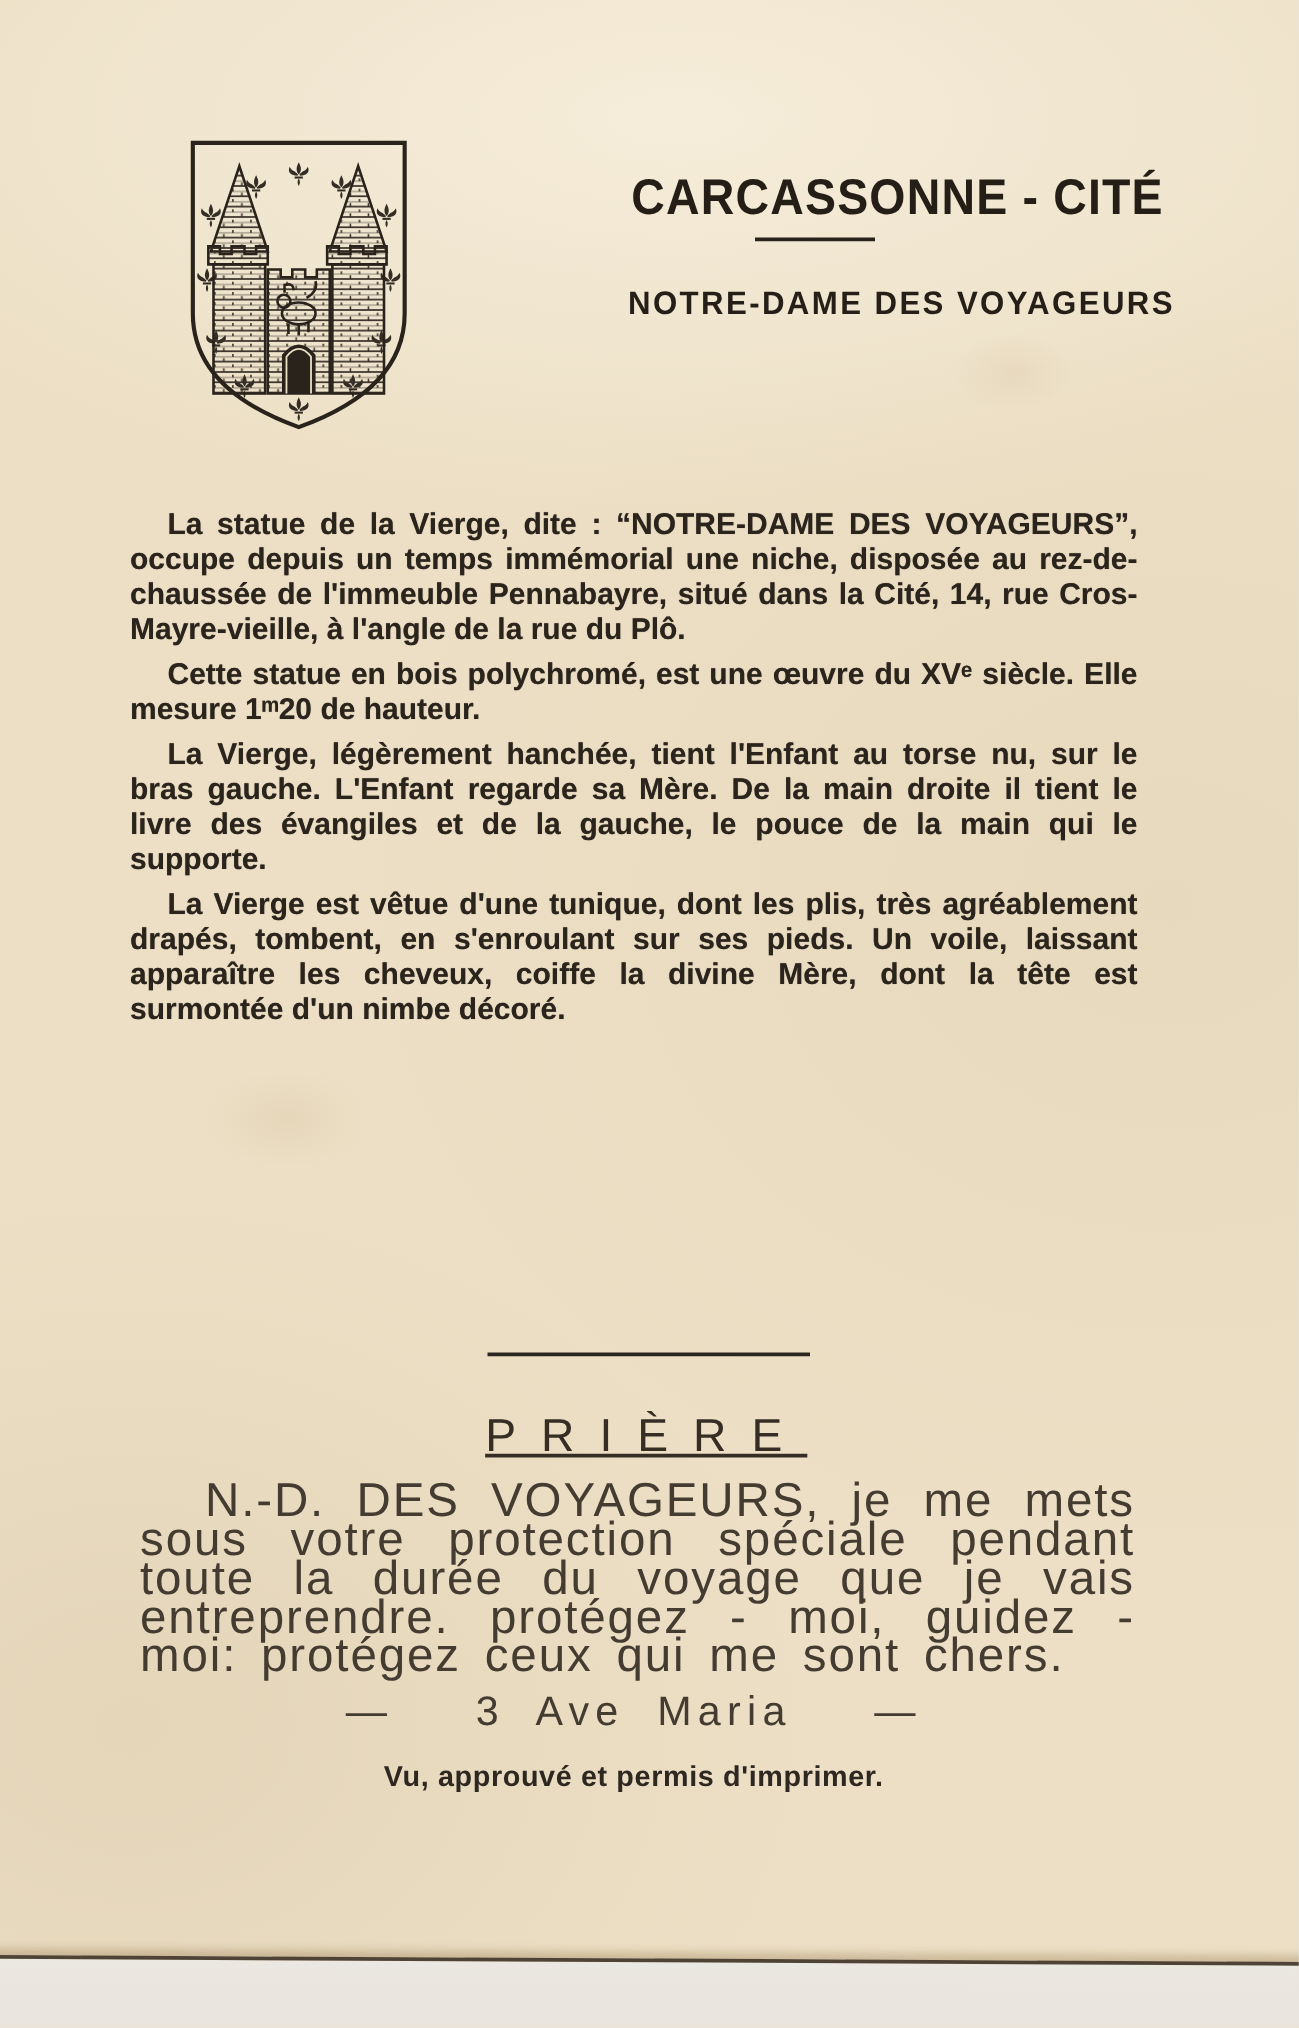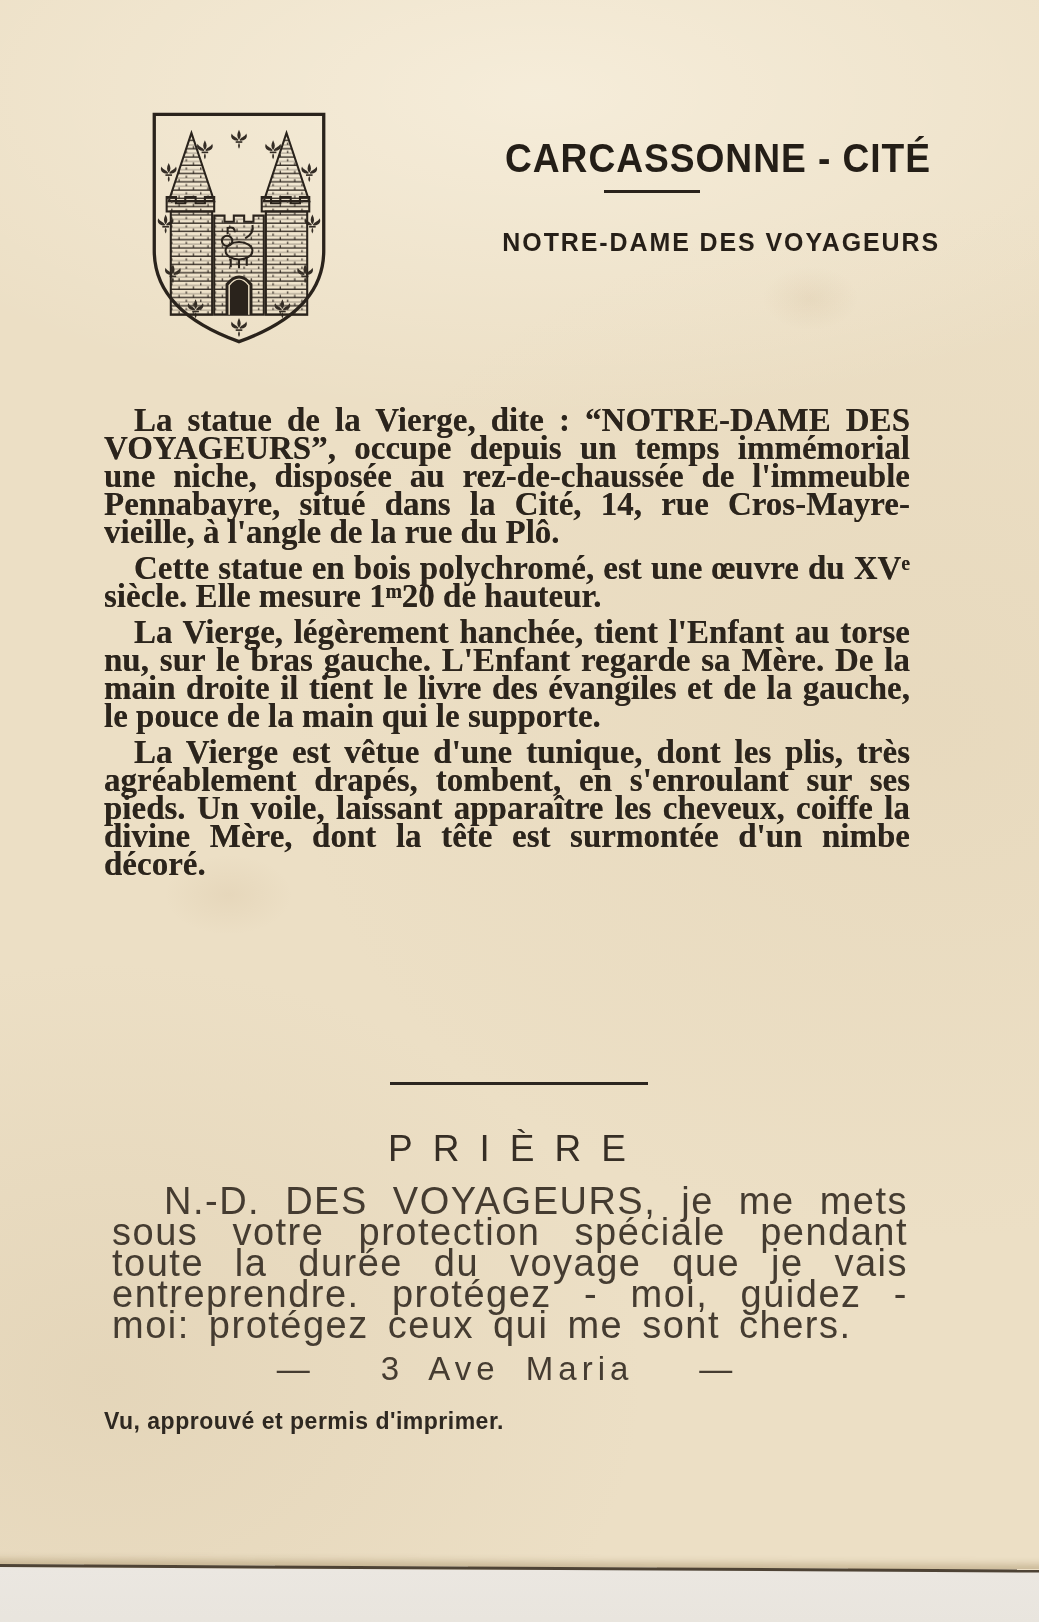--- a/index.html
+++ b/index.html
@@ -44,45 +44,45 @@
     transform:scaleX(.96);transform-origin:center;color:#261f18;
   }
 
   
   .historique-heading{
     position:absolute;top:352px;left:104px;width:806px;margin:0;text-align:center;
     font-size:29px;font-weight:700;letter-spacing:8px;color:#241e17;
   }
   .paragraphs{position:absolute;top:406px;left:104px;width:806px;}
   .paragraphs p{
-    margin:0 0 8px;font-family:Liberation Serif, serif;font-weight:700;
-    font-size:33px;line-height:28px;text-align:justify;text-indent:30px;
+    margin:0 0 8px;font-family:Liberation Sans, sans-serif;font-weight:700;
+    font-size:24px;line-height:28px;text-align:justify;text-indent:30px;
     color:#2b241c;text-shadow:0 0 .6px rgba(43,34,24,.55);
   }
 
   .section-rule{position:absolute;top:1082px;left:390px;width:258px;border-top:3px solid #2c2620;}
 
   
   .priere-heading{
     position:absolute;top:1128px;left:104px;width:806px;margin:0;text-align:center;
-    font-size:37px;font-weight:400;letter-spacing:20px;text-indent:20px;color:#362e25;
+    font-size:37px;font-weight:400;letter-spacing:20px;text-indent:20px;color:#362e25;text-decoration:underline;
   }
   .prayer{
     position:absolute;top:1186px;left:112px;width:796px;margin:0;
     font-size:38px;line-height:31px;letter-spacing:1.5px;word-spacing:7px;
     text-align:justify;text-indent:52px;color:#453c31;
   }
   .ave{
     position:absolute;top:1350px;left:104px;width:806px;
     display:flex;justify-content:center;align-items:center;gap:66px;
     font-size:33px;letter-spacing:5px;word-spacing:12px;color:#453c31;
   }
 
   
-  .imprimatur{position:absolute;top:1408px;left:104px;width:806px;text-align:left;color:#2e2821;}
+  .imprimatur{position:absolute;top:1408px;left:104px;width:806px;text-align:center;color:#2e2821;}
   .imprimatur p{margin:0;}
   .imp-1{font-size:23px;font-weight:700;letter-spacing:.5px;margin-bottom:11px !important;}
   .imp-2{font-size:26px;font-weight:700;letter-spacing:.5px;margin-bottom:7px !important;}
   .imp-3{font-size:25px;font-weight:700;letter-spacing:.5px;padding-left:70px;}
 </style>
 </head>
 <body>
 
 <div class="card">
 

